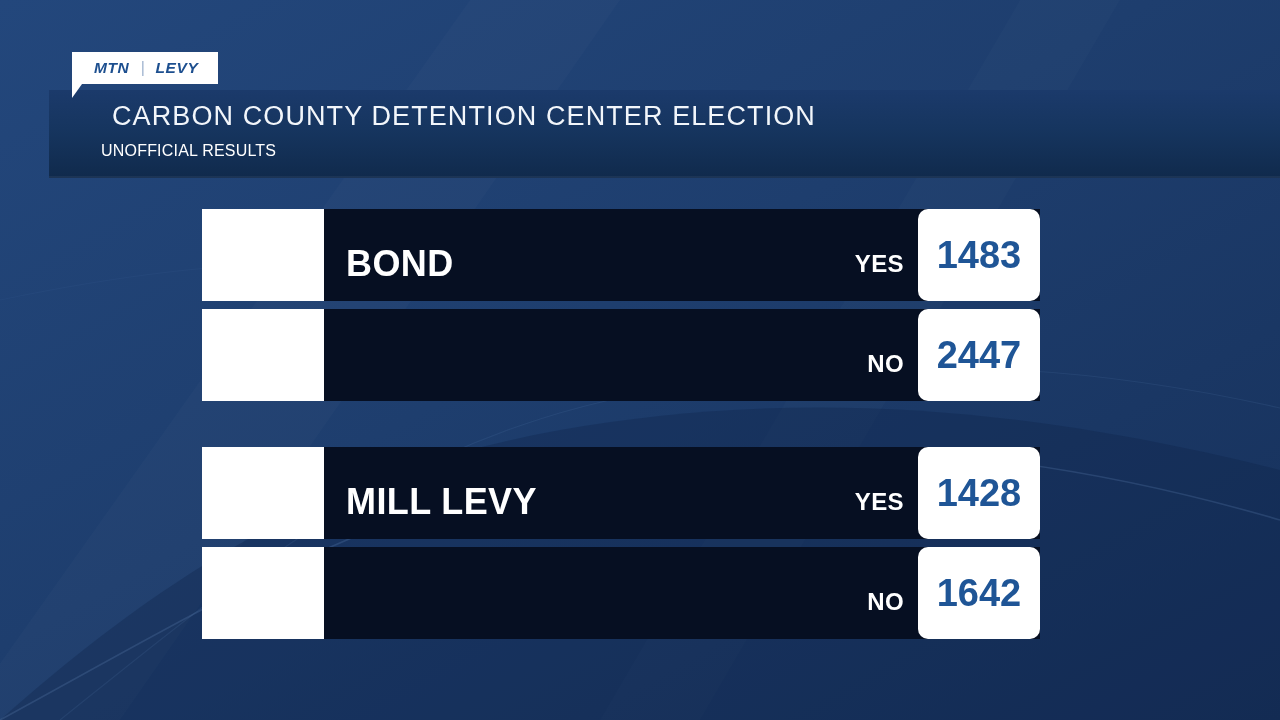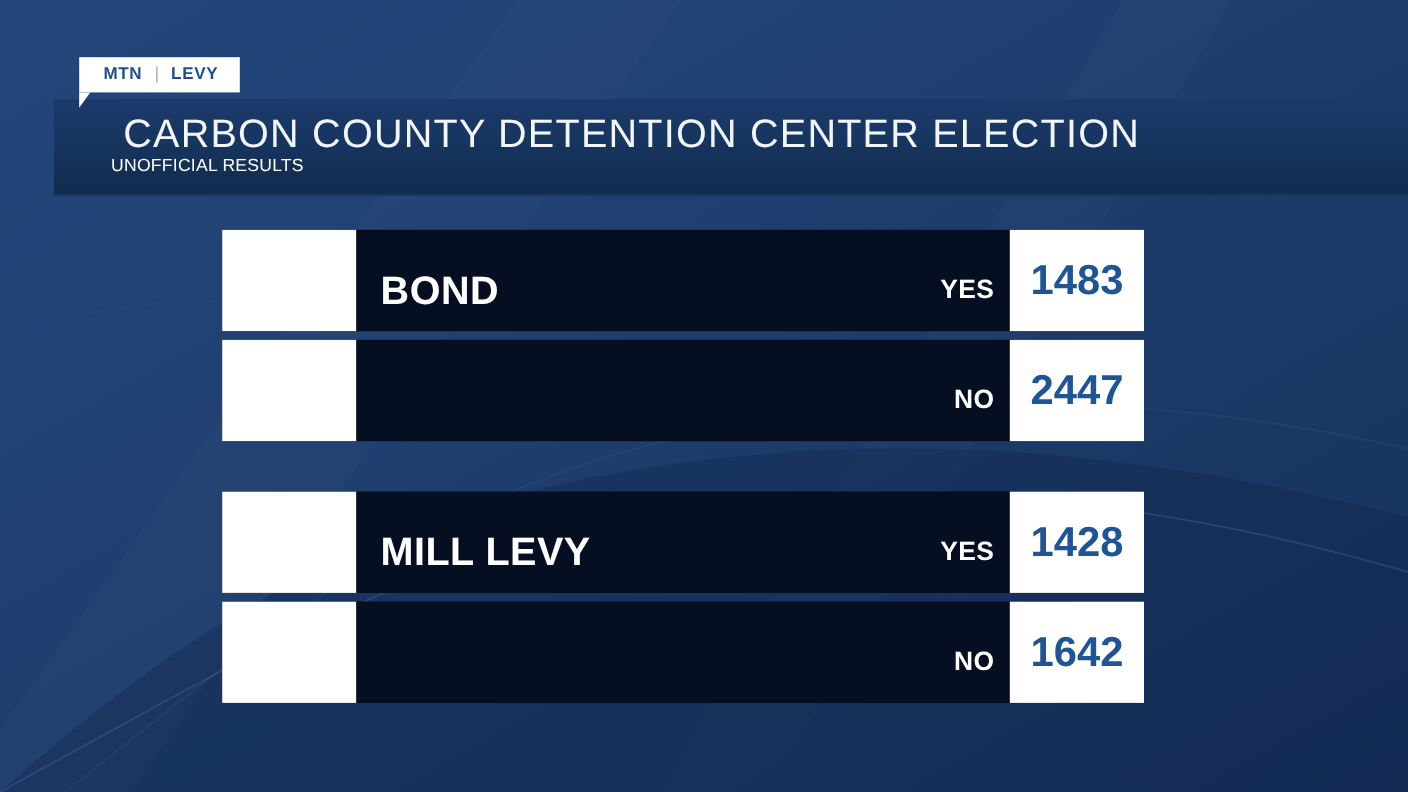--- a/index.html
+++ b/index.html
@@ -30,20 +30,21 @@
   .logo-badge {
     position: absolute;
     left: 72px;
     top: 52px;
     height: 32px;
     background: #ffffff;
     display: flex;
     align-items: center;
     padding: 0 20px 0 22px;
     box-sizing: border-box;
+    font-style: italic;
   }
   .logo-tail {
     position: absolute;
     left: 72px;
     top: 84px;
     width: 0;
     height: 0;
     border-left: 10px solid #ffffff;
     border-bottom: 14px solid transparent;
   }
@@ -74,21 +75,21 @@
     position: absolute;
     left: 0; right: 0; bottom: 0;
     height: 2px;
     background: rgba(255,255,255,0.05);
   }
   .header-title {
     position: absolute;
     left: 63px;
     top: 11px;
     color: #f2f6fb;
-    font-size: 36px;
+    font-size: 27px;
     font-weight: 400;
     letter-spacing: 1.1px;
     white-space: nowrap;
     text-align: center;
   }
   .header-sub {
     position: absolute;
     left: 52px;
     top: 52px;
     color: #ffffff;
@@ -147,20 +148,21 @@
     width: 122px;
     flex: 0 0 122px;
     background: #ffffff;
     color: #1f5596;
     font-size: 38px;
     font-weight: bold;
     display: flex;
     align-items: center;
     justify-content: center;
     letter-spacing: 0px;
+    border-radius: 10px;
   }
 </style>
 </head>
 <body>
 
 <div id="screen">
 
   <svg class="bg-art" width="1280" height="720" viewBox="0 0 1280 720" preserveAspectRatio="none">
     <defs>
       <linearGradient id="bgGrad" x1="0" y1="0" x2="1" y2="1">

